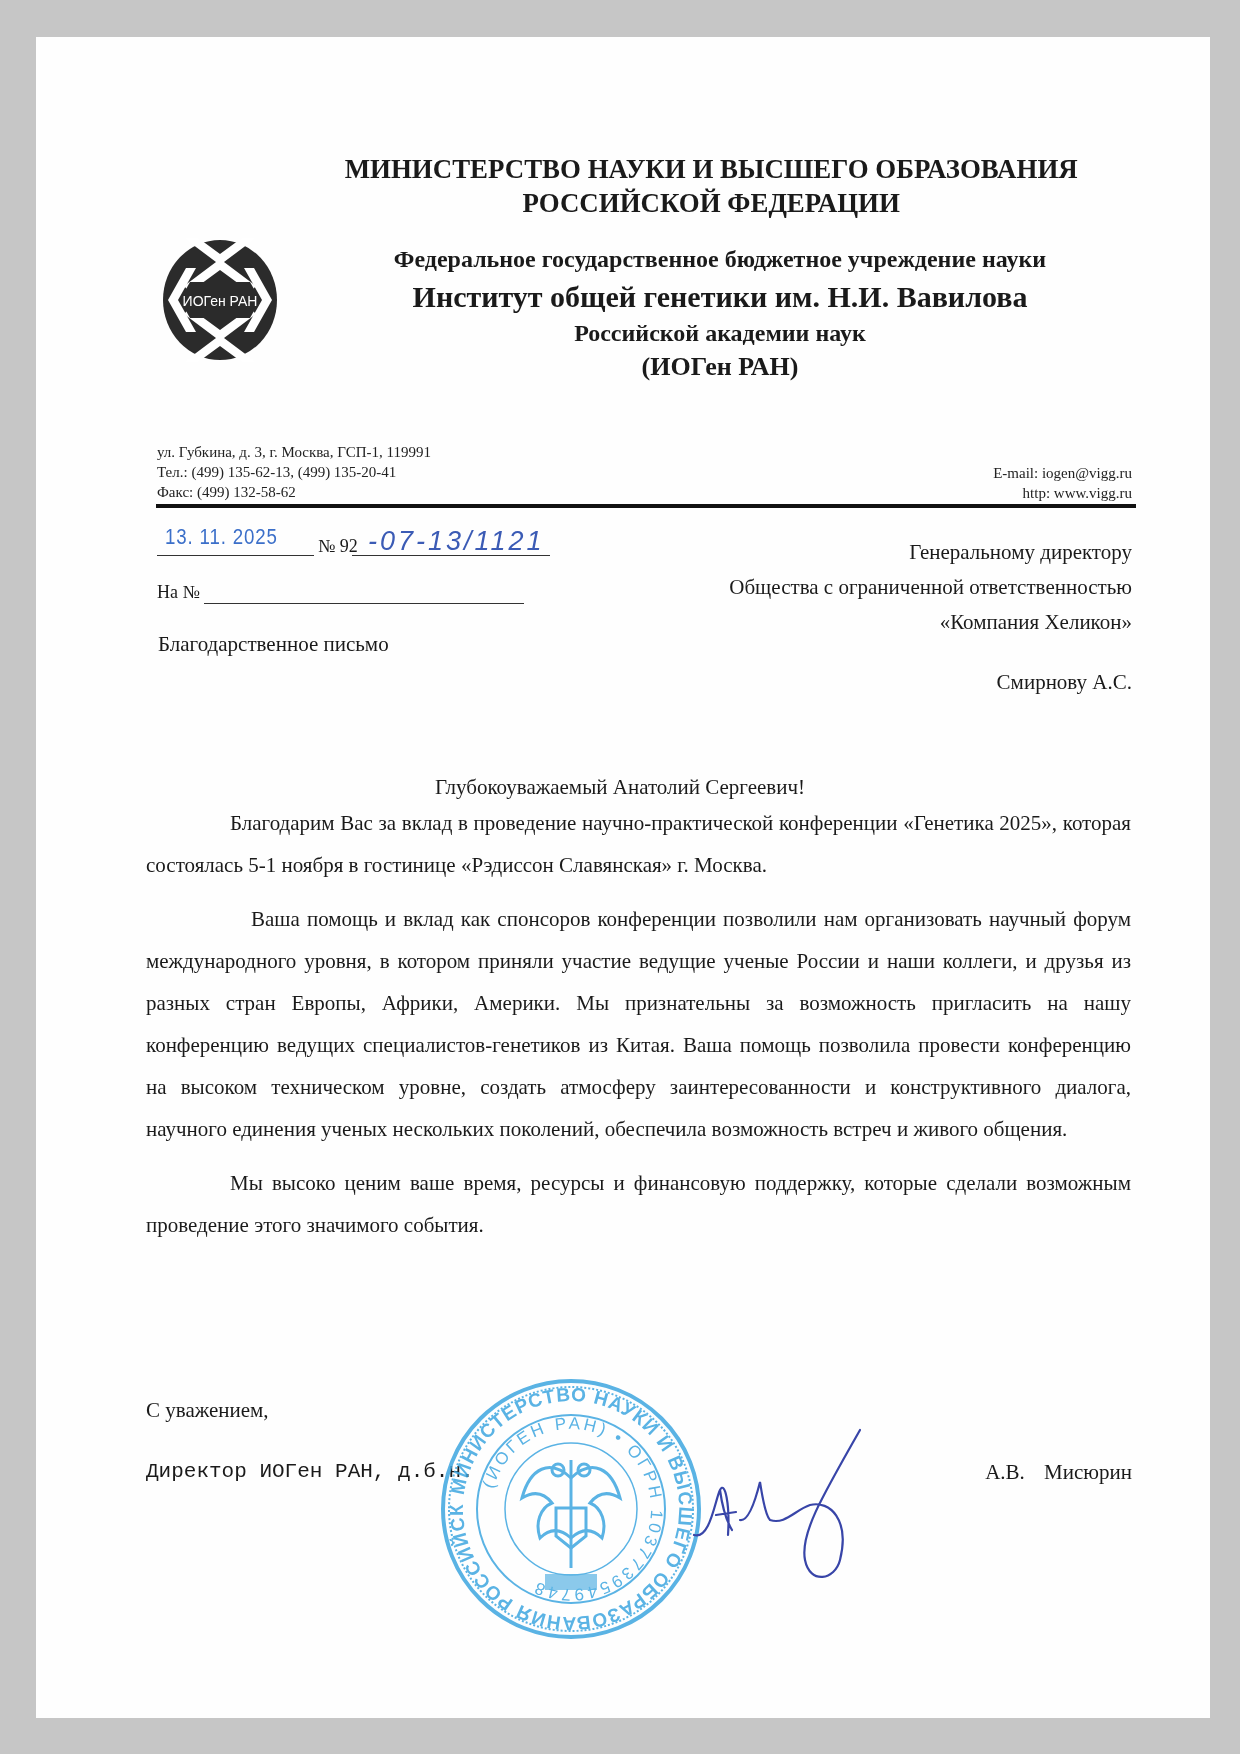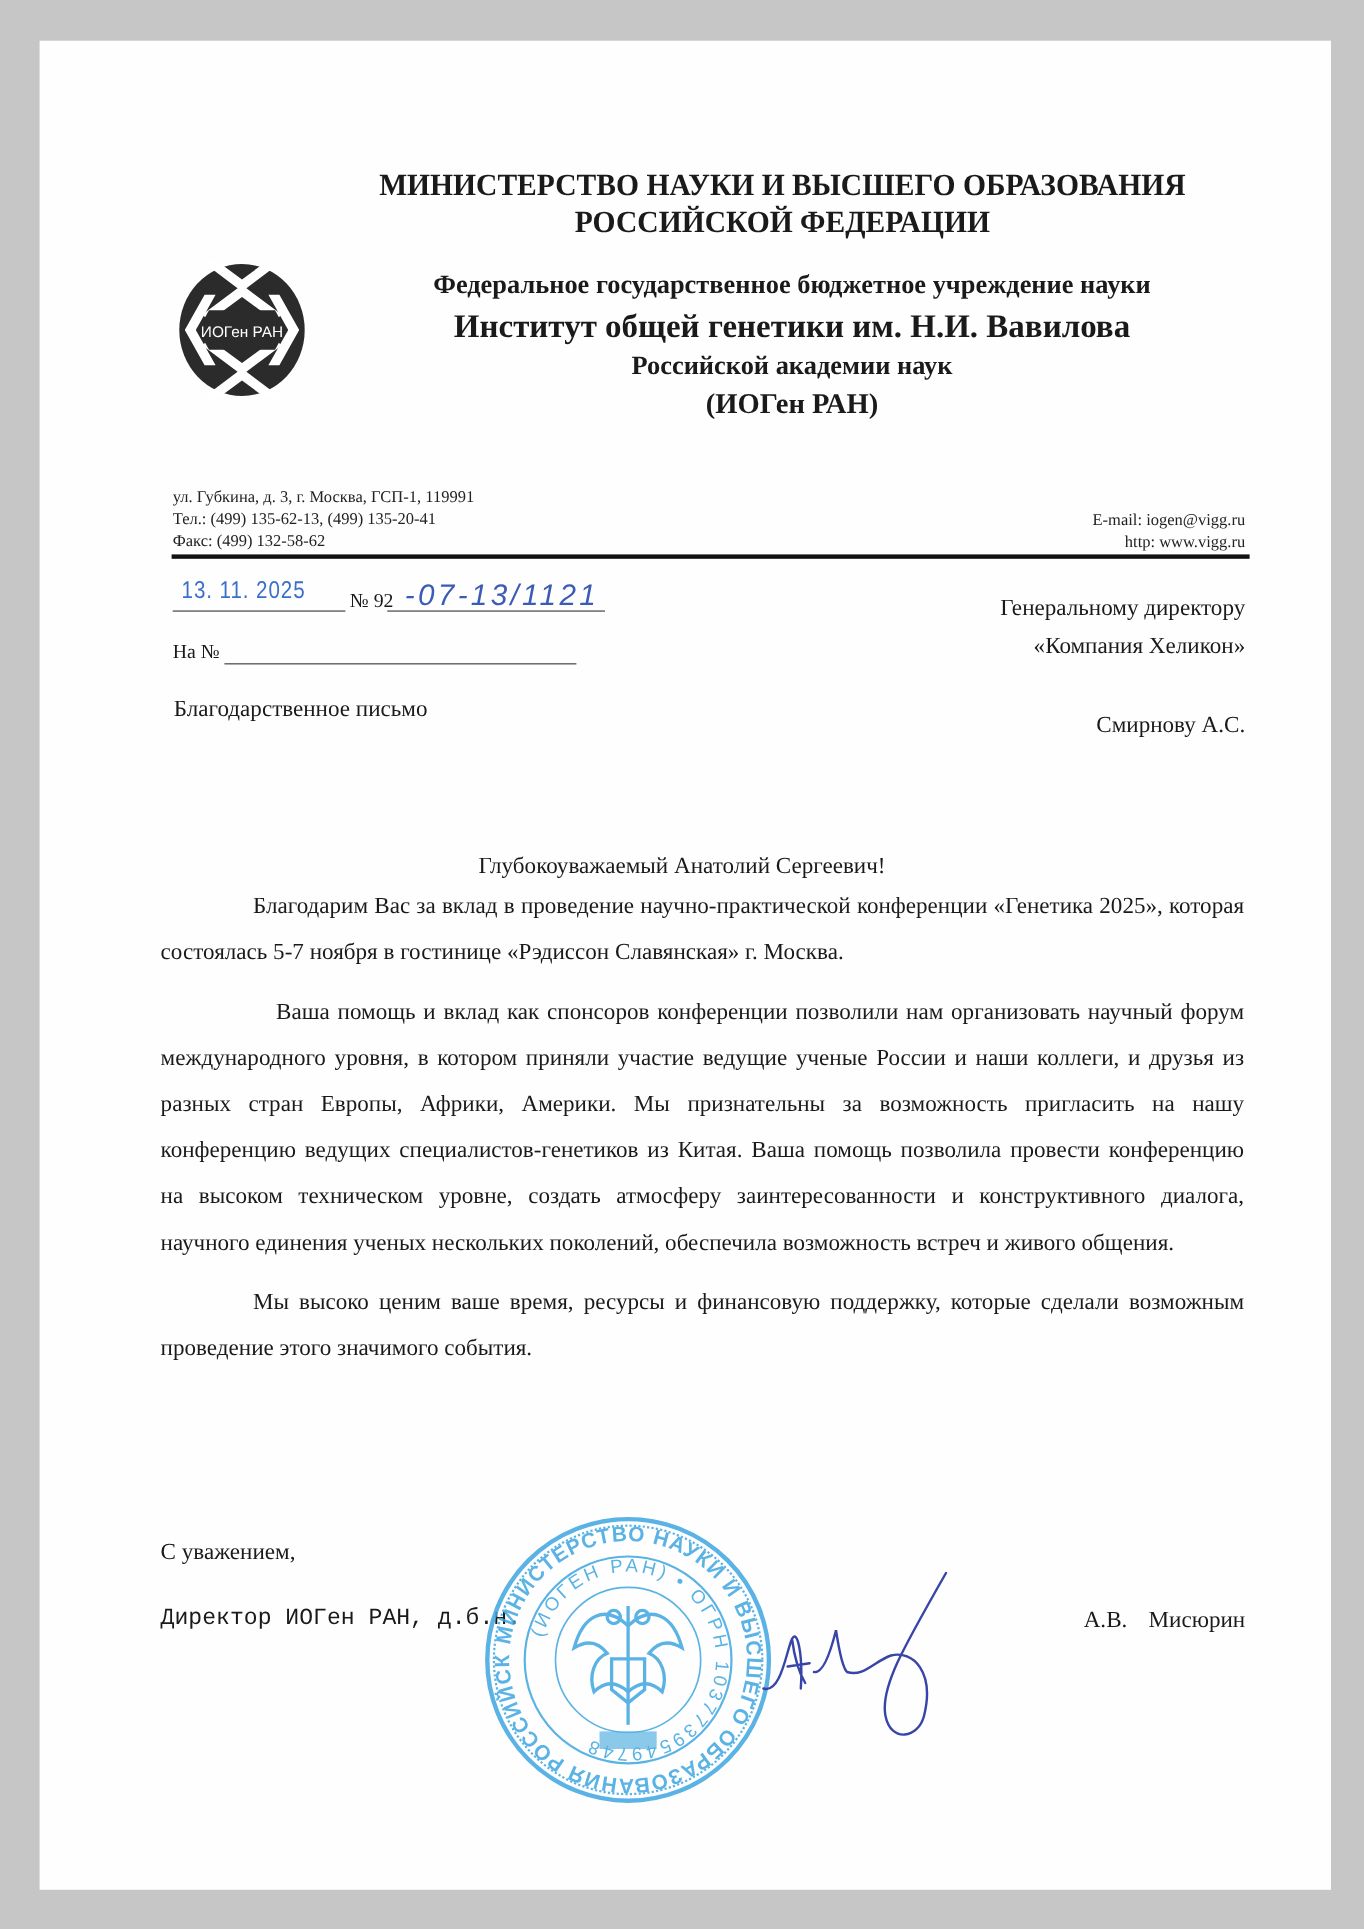--- a/index.html
+++ b/index.html
@@ -21,21 +21,21 @@
           letter-spacing:1px; transform:scaleX(0.85); transform-origin:left; }
   .line1 { left:157px; top:555px; width:157px; border-top:1px solid #333; }
   .numlbl { left:318px; top:536px; font-size:18px; }
   .numhand { left:368px; top:526px; font-family:"Liberation Sans", sans-serif; font-style:italic; font-size:27px;
              color:#3b5bb5; letter-spacing:3px; }
   .line2 { left:352px; top:555px; width:198px; border-top:1px solid #333; }
   .na { left:157px; top:582px; font-size:18px; }
   .line3 { left:204px; top:603px; width:320px; border-top:1px solid #333; }
   .subject { left:158px; top:632px; font-size:21px; }
   .recipient { right:108px; top:535px; text-align:right; font-size:21px; line-height:35px; }
-  .recipient-name { right:108px; top:646px; font-size:21px; }
+  .recipient-name { right:108px; top:670px; font-size:21px; }
   .greeting { left:0; width:1240px; top:748px; text-align:center; font-size:21px;margin-top:27px; }
   .body { left:146px; width:985px; top:802px; font-size:21px; line-height:42px; text-align:justify; }
   .body p { margin:0 0 12px 0; }
   .ind1 { text-indent:84px; }
   .ind2 { text-indent:105px; }
   .ind3 { text-indent:84px; }
   .regards { left:146px; top:1398px; font-size:21px; }
   .position { left:146px; top:1460px; font-size:21px;font-family:Liberation Mono, monospace; }
   .signer { right:108px; top:1460px; font-size:21px; word-spacing:14px; }
   .stamp { left:440px; top:1378px; width:262px; height:262px; opacity:0.85; }
@@ -80,28 +80,29 @@
 <div class="abs line1"></div>
 <div class="abs numlbl">№ 92</div>
 <div class="abs numhand">-07-13/1121</div>
 <div class="abs line2"></div>
 <div class="abs na">На №</div>
 <div class="abs line3"></div>
 <div class="abs subject">Благодарственное письмо</div>
 
 <div class="abs recipient">
   <div>Генеральному директору</div>
+  <div>Общества с ограниченной ответственностью</div>
   <div>«Компания Хеликон»</div>
 </div>
 <div class="abs recipient-name">Смирнову А.С.</div>
 
 <div class="abs greeting">Глубокоуважаемый Анатолий Сергеевич!</div>
 
 <div class="abs body">
-  <p class="ind1">Благодарим Вас за вклад в проведение научно-практической конференции «Генетика 2025», которая состоялась 5-7 ноября в гостинице «Рэдиссон Славянская» г. Москва.</p>
+  <p class="ind1">Благодарим Вас за вклад в проведение научно-практической конференции «Генетика 2025», которая состоялась 5-1 ноября в гостинице «Рэдиссон Славянская» г. Москва.</p>
   <p class="ind2">Ваша помощь и вклад как спонсоров конференции позволили нам организовать научный форум международного уровня, в котором приняли участие ведущие ученые России и наши коллеги, и друзья из разных стран Европы, Африки, Америки. Мы признательны за возможность пригласить на нашу конференцию ведущих специалистов-генетиков из Китая. Ваша помощь позволила провести конференцию на высоком техническом уровне, создать атмосферу заинтересованности и конструктивного диалога, научного единения ученых нескольких поколений, обеспечила возможность встреч и живого общения.</p>
   <p class="ind3">Мы высоко ценим ваше время, ресурсы и финансовую поддержку, которые сделали возможным проведение этого значимого события.</p>
 </div>
 
 <div class="abs regards">С уважением,</div>
 <div class="abs position">Директор ИОГен РАН, д.б.н.</div>
 <div class="abs signer">А.В. Мисюрин</div>
 
 <svg class="abs stamp" viewBox="0 0 262 262">
   <defs>

